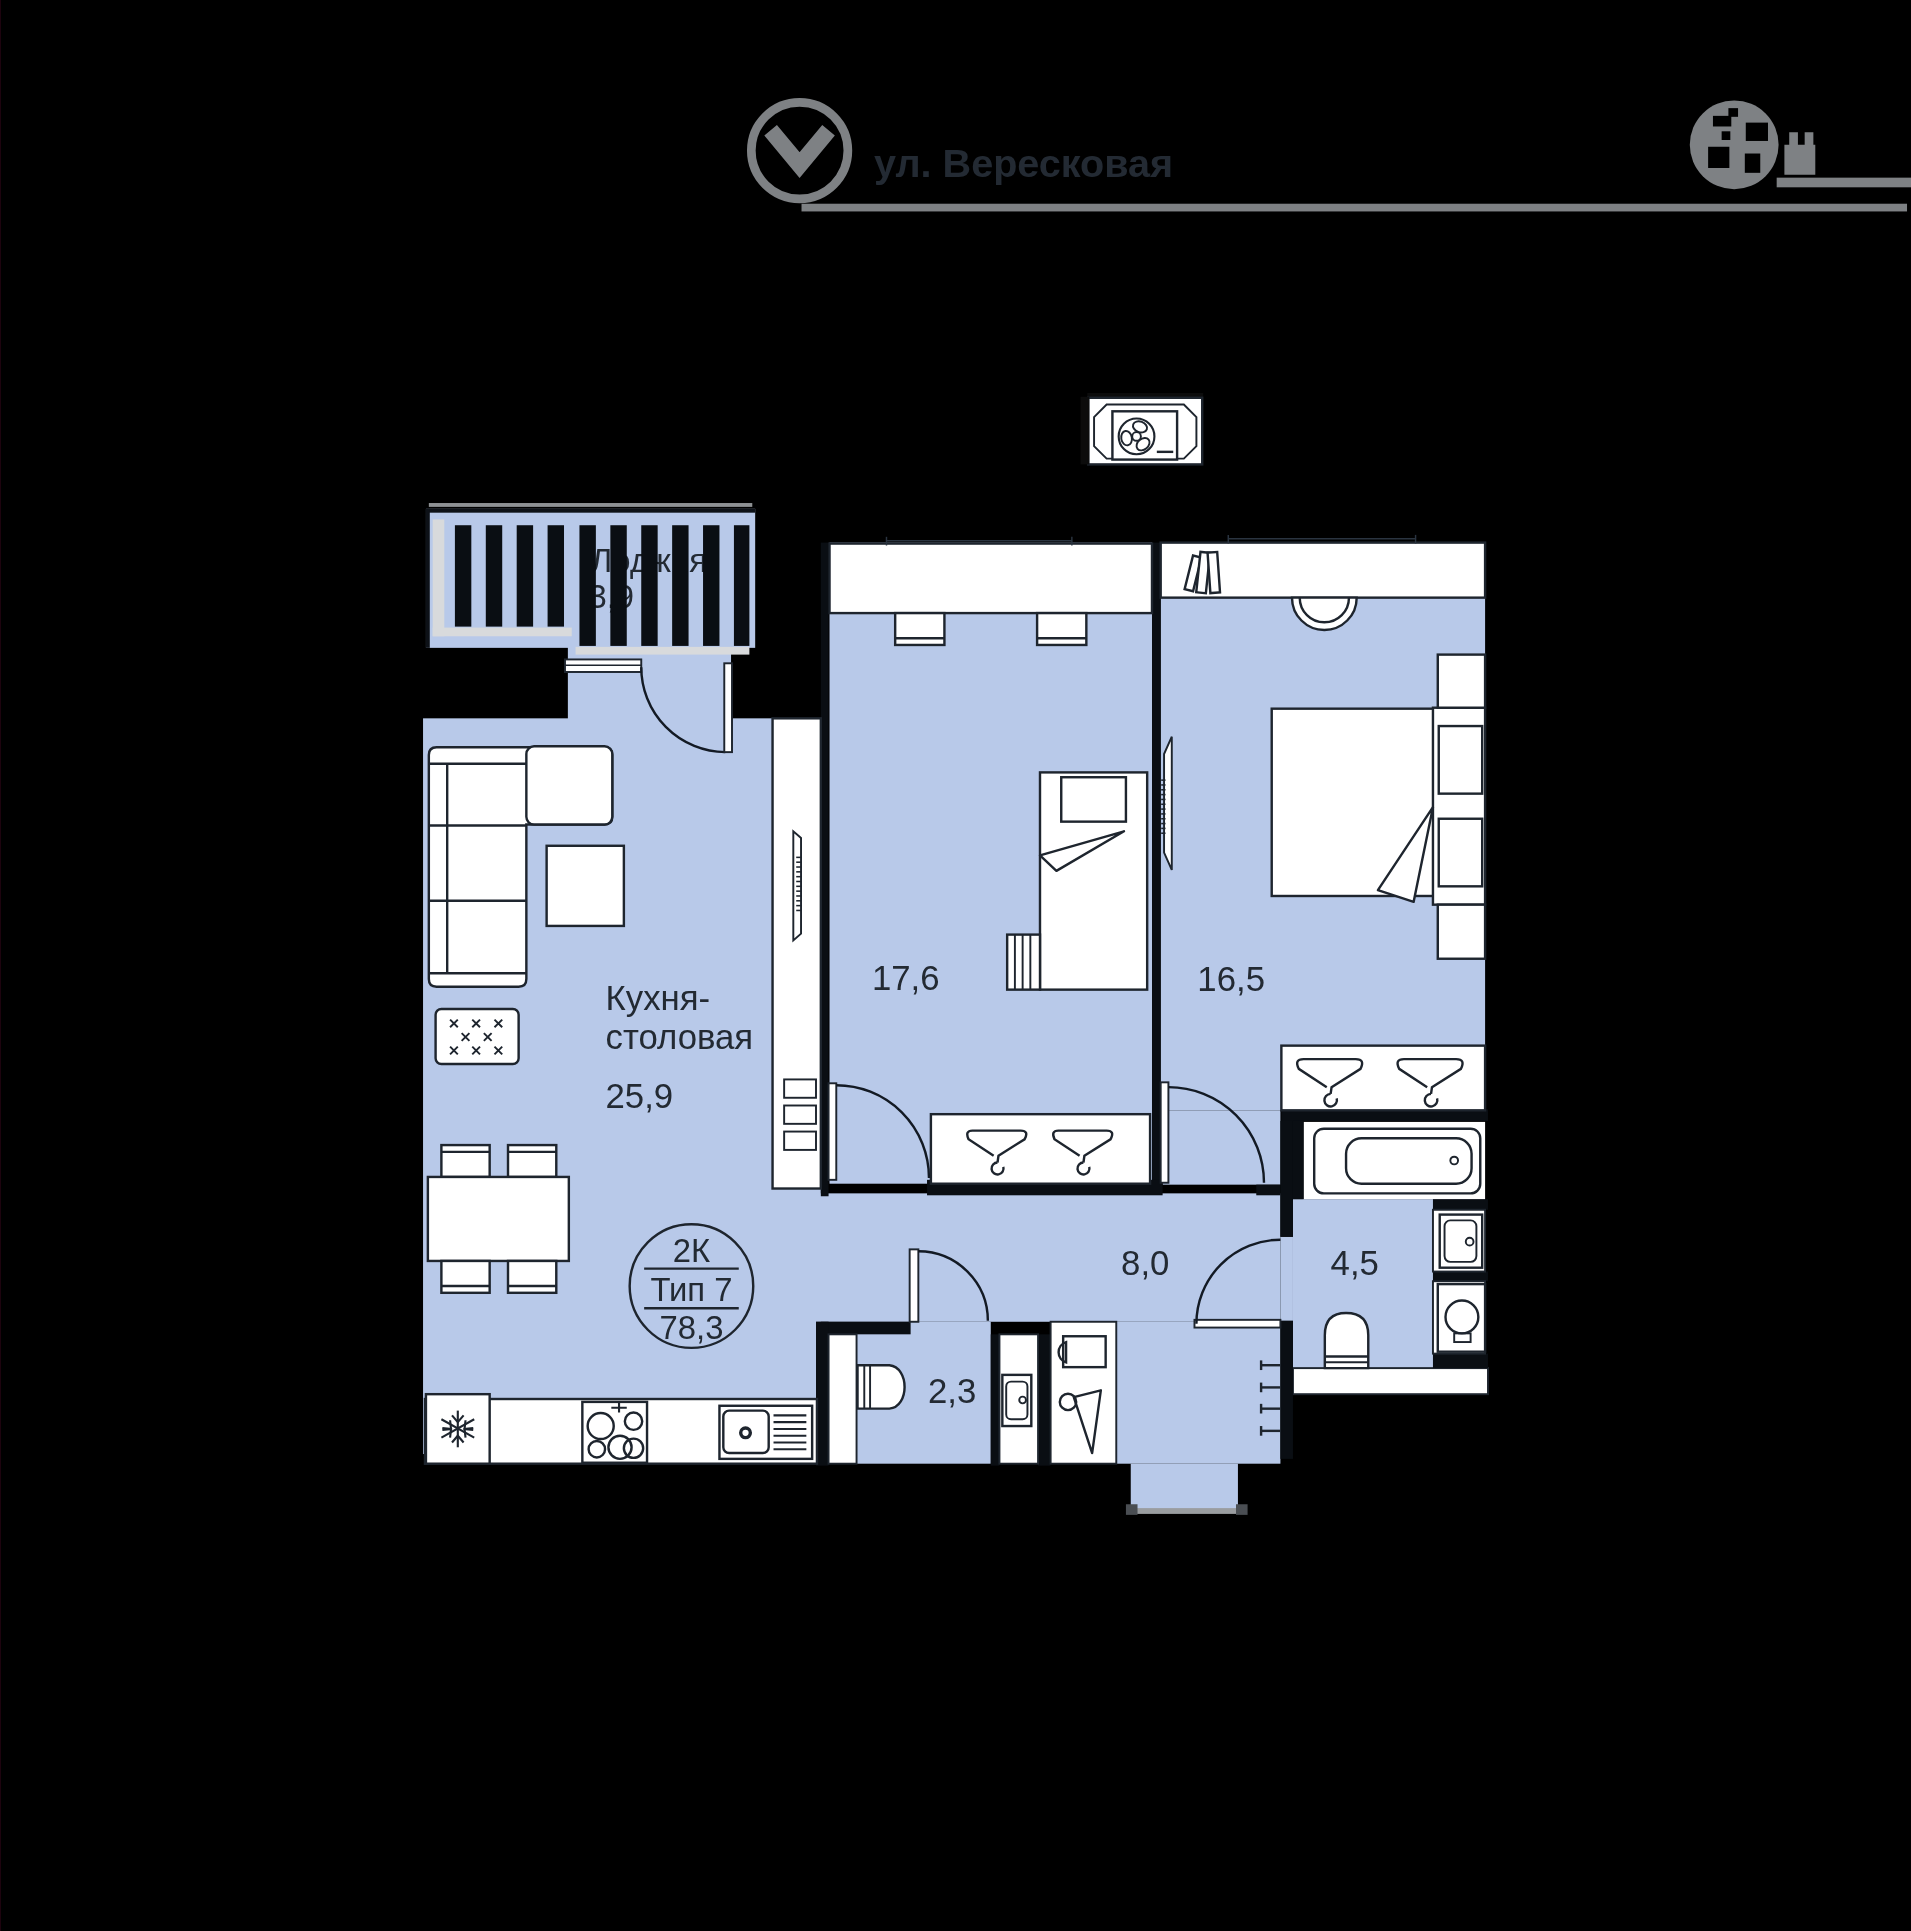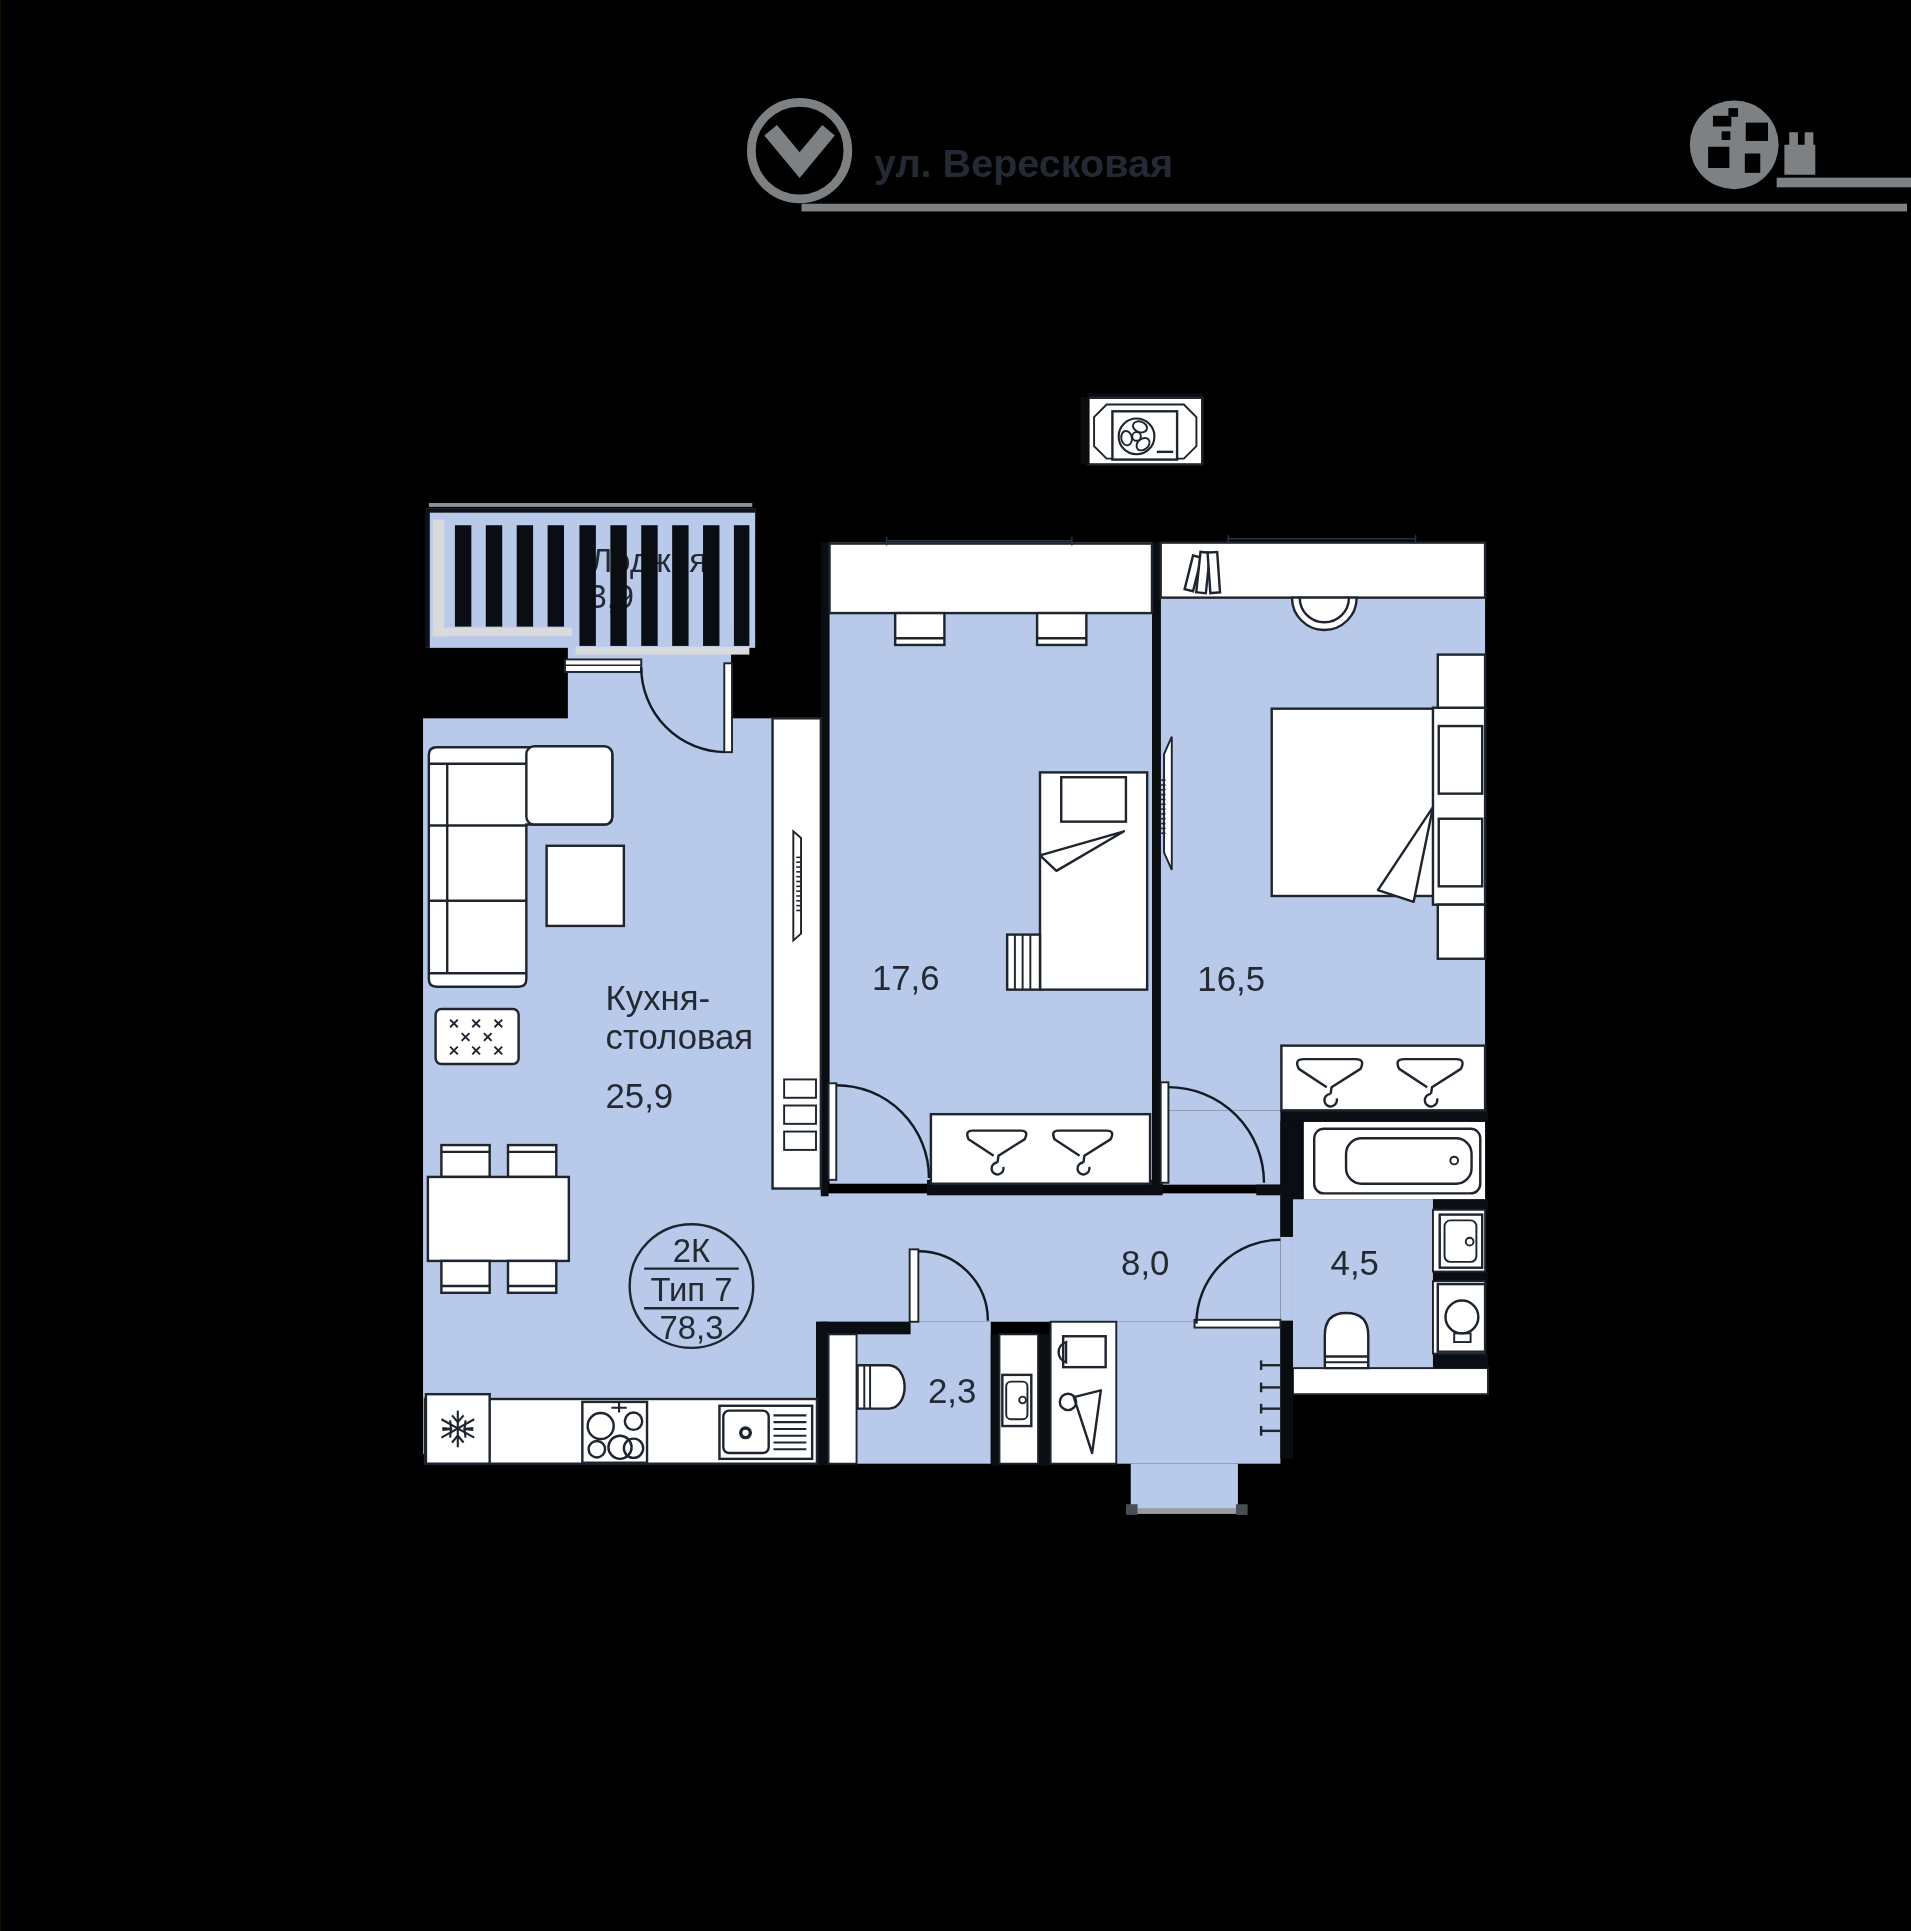--- a/index.html
+++ b/index.html
@@ -1,16 +1,16 @@
 <!DOCTYPE html>
 <html><head>
 <meta charset="utf-8">
 <style>
 html,body{margin:0;padding:0;background:#000;}
-#page{width:1912px;height:1931px;background:#4d7c0f;position:relative;overflow:hidden;}
+#page{width:1912px;height:1931px;background:#be185d;position:relative;overflow:hidden;}
 svg{display:block}
 text{font-family:"Liberation Sans",sans-serif;fill:#232a33}
 </style>
 </head>
 <body>
 <div id="page">
 <svg width="1912" height="1931" viewBox="0 0 1980 2000" fill="none">
 
 <g>
         <rect x="0" y="0" width="1980" height="2000" fill="#000000"></rect>

